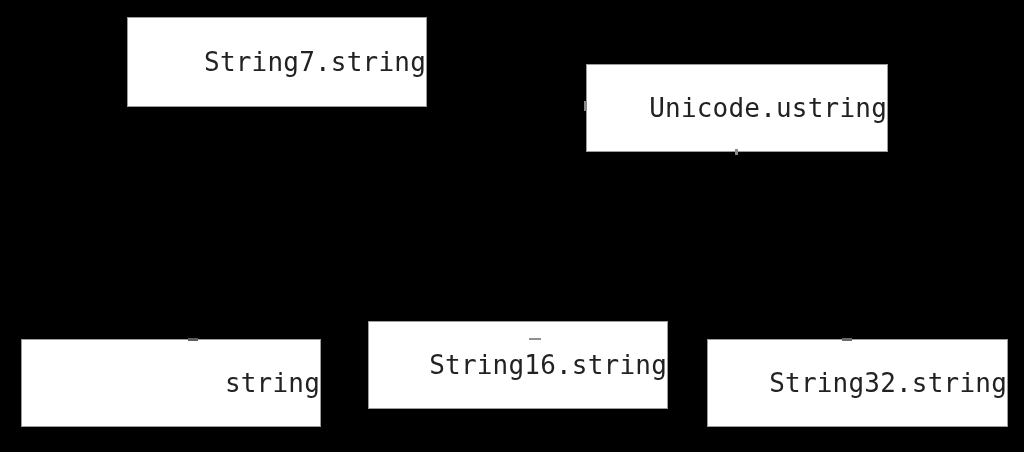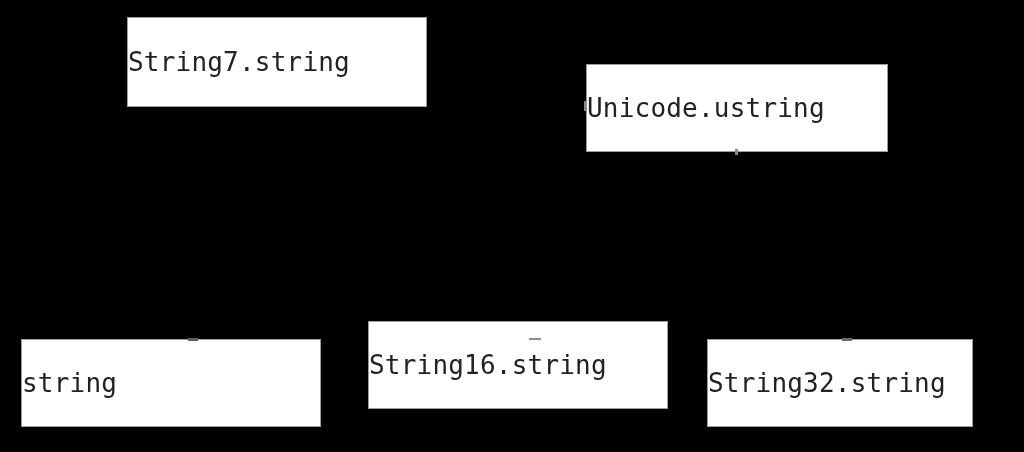--- a/index.html
+++ b/index.html
@@ -15,34 +15,34 @@
     overflow: hidden;
     font-family: "DejaVu Sans Mono", "Liberation Mono", monospace;
   }
   .node {
     position: absolute;
     box-sizing: border-box;
     background: #ffffff;
     border: 1px solid #9c9c9c;
     display: flex;
     align-items: center;
-    justify-content: flex-start;
+    justify-content: flex-end;
   }
   .node .label {
     font-size: 26px;
     color: #222222;
     white-space: nowrap;
     letter-spacing: 0.2px;
   }
   
   .node-string7   { left: 127px; top: 17px;  width: 300px; height: 90px; }
   .node-unicode   { left: 586px; top: 64px;  width: 302px; height: 88px; }
   .node-string    { left: 21px;  top: 339px; width: 300px; height: 88px; }
   .node-string16  { left: 368px; top: 321px; width: 300px; height: 88px; }
-  .node-string32  { left: 707px; top: 339px; width: 266px; height: 88px; }
+  .node-string32  { left: 707px; top: 339px; width: 301px; height: 88px; }
 
   
   .tick {
     position: absolute;
     z-index: 2;
   }
   .tick-string-top    { left: 188px; top: 338px; width: 10px; height: 3px;  background: #5f5f5f; }
   .tick-string16-top  { left: 529px; top: 338px; width: 12px; height: 2px;  background: #8f8f8f; }
   .tick-string32-top  { left: 842px; top: 338px; width: 10px; height: 3px;  background: #6a6a6a; }
   .tick-unicode-bottom{ left: 735px; top: 149px; width: 3px;  height: 6px;  background: #8a8a8a; }

